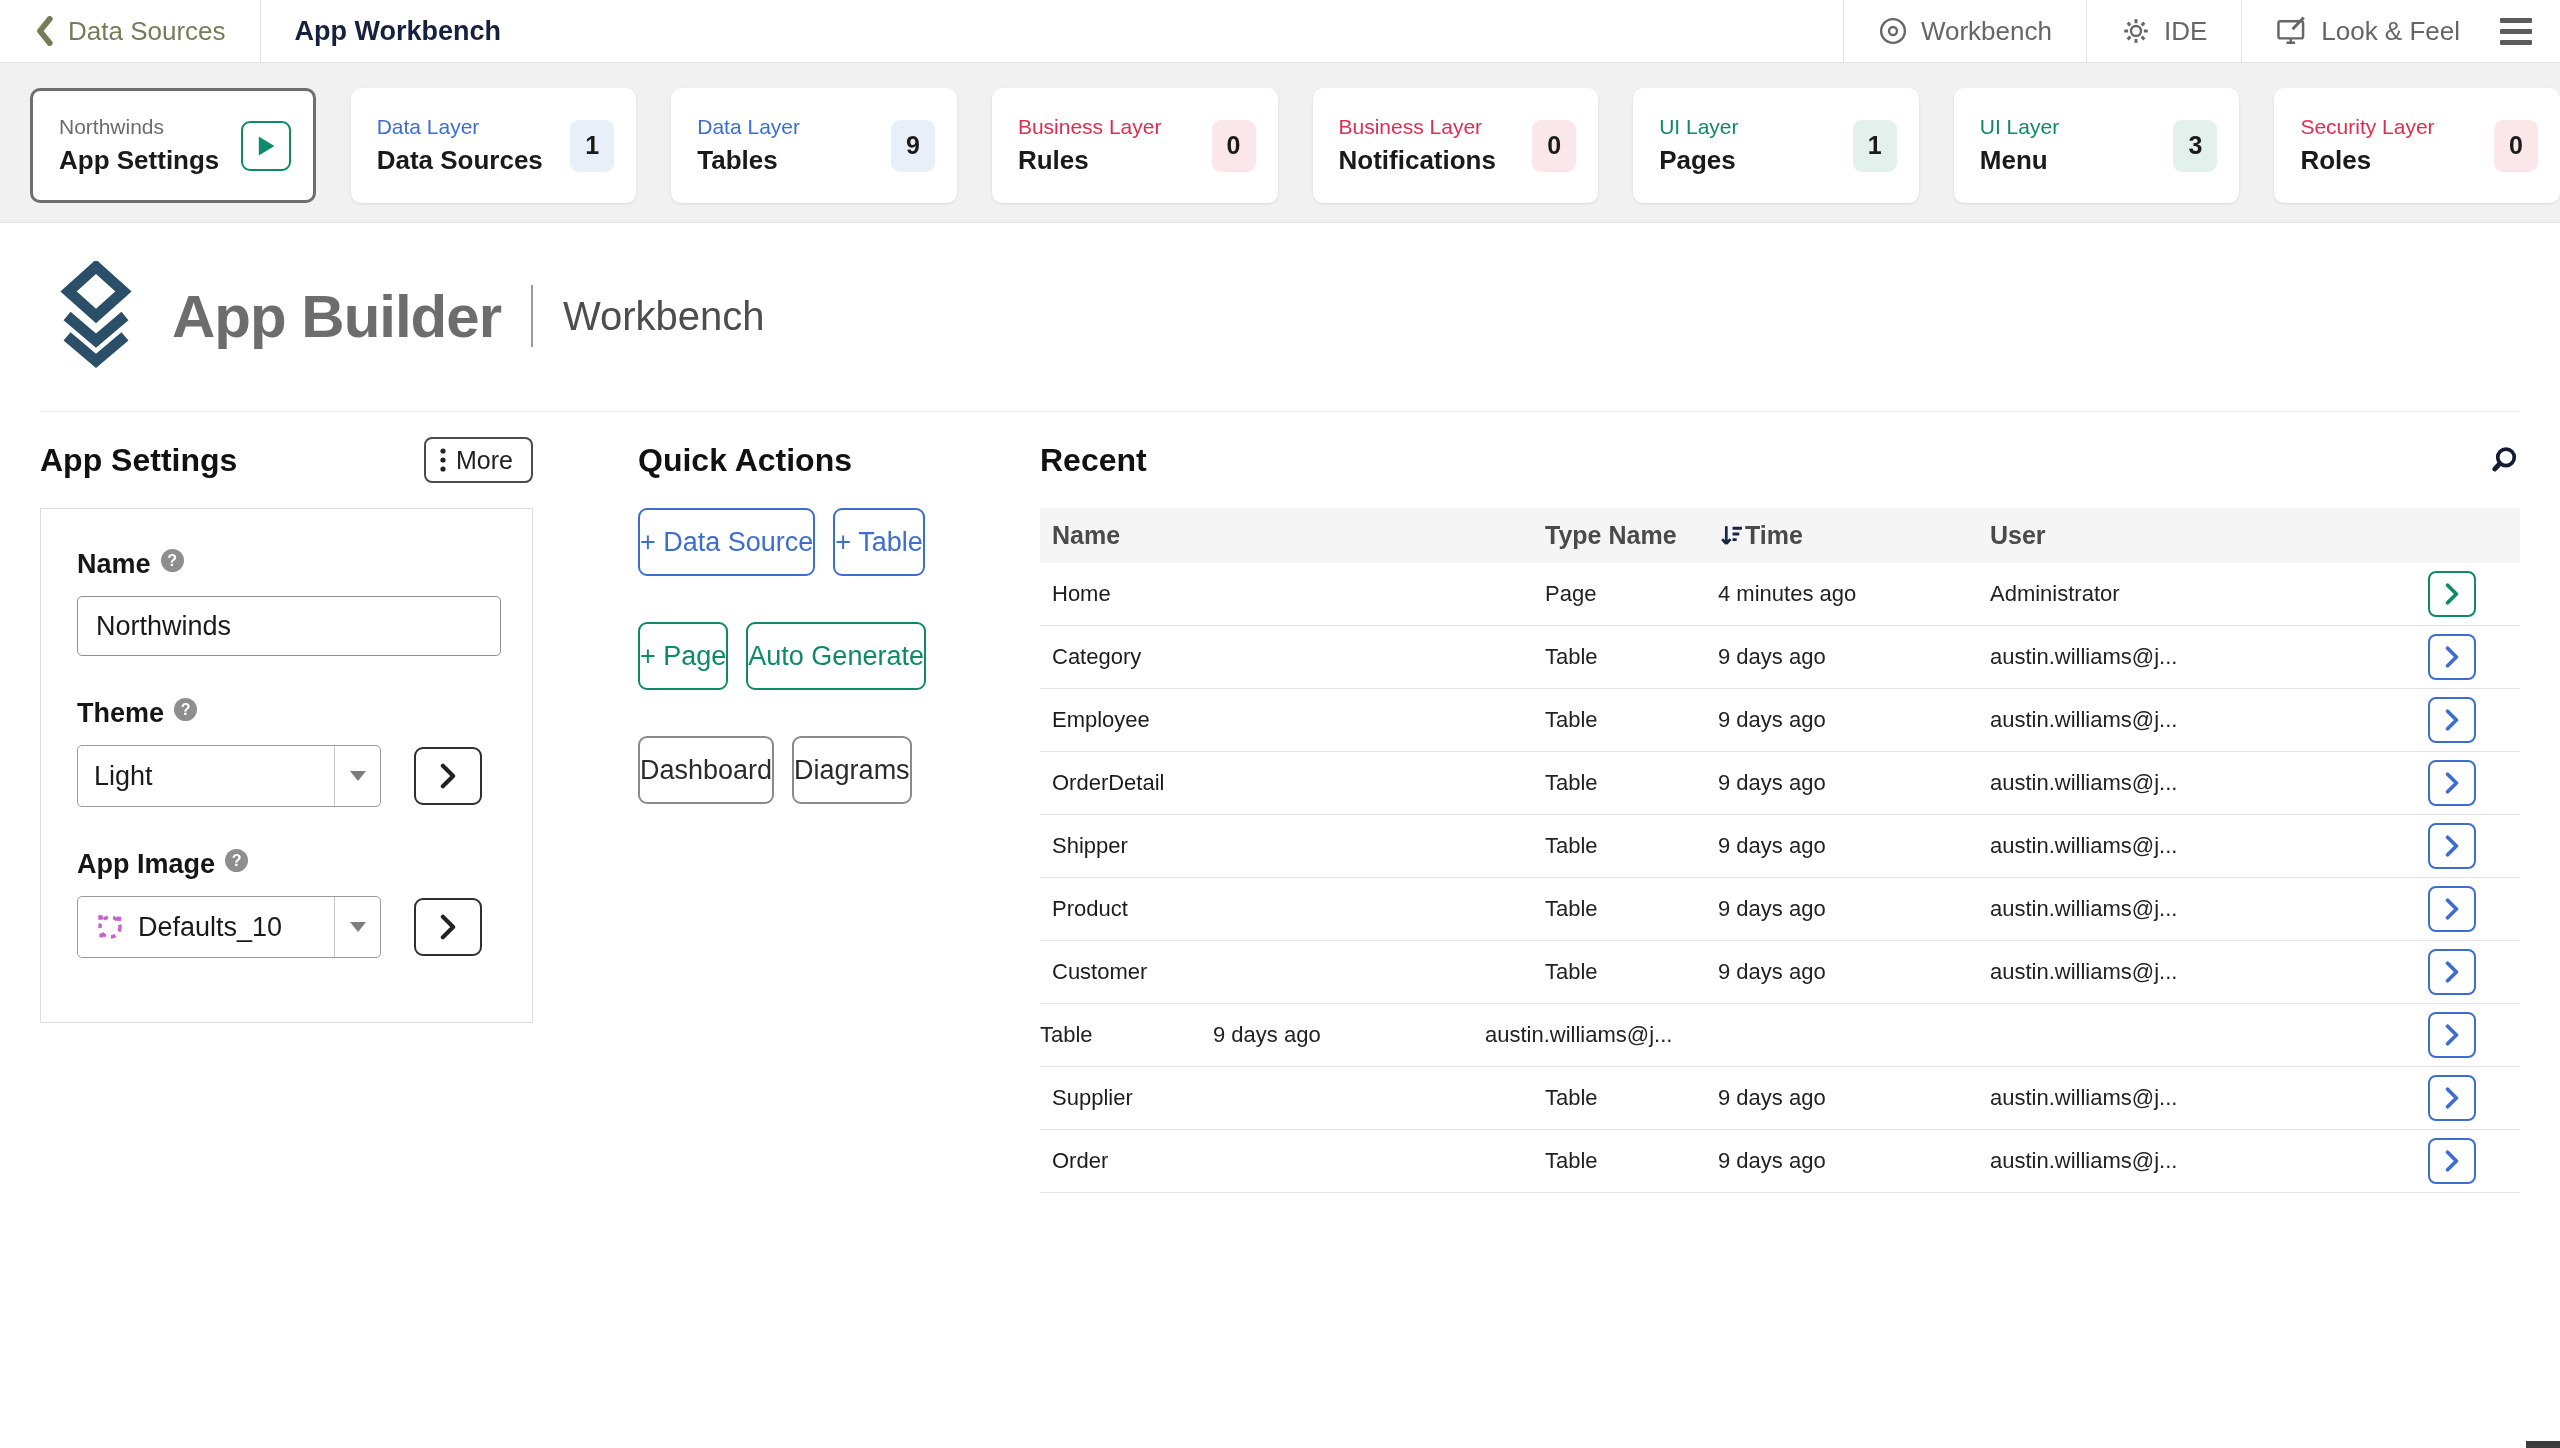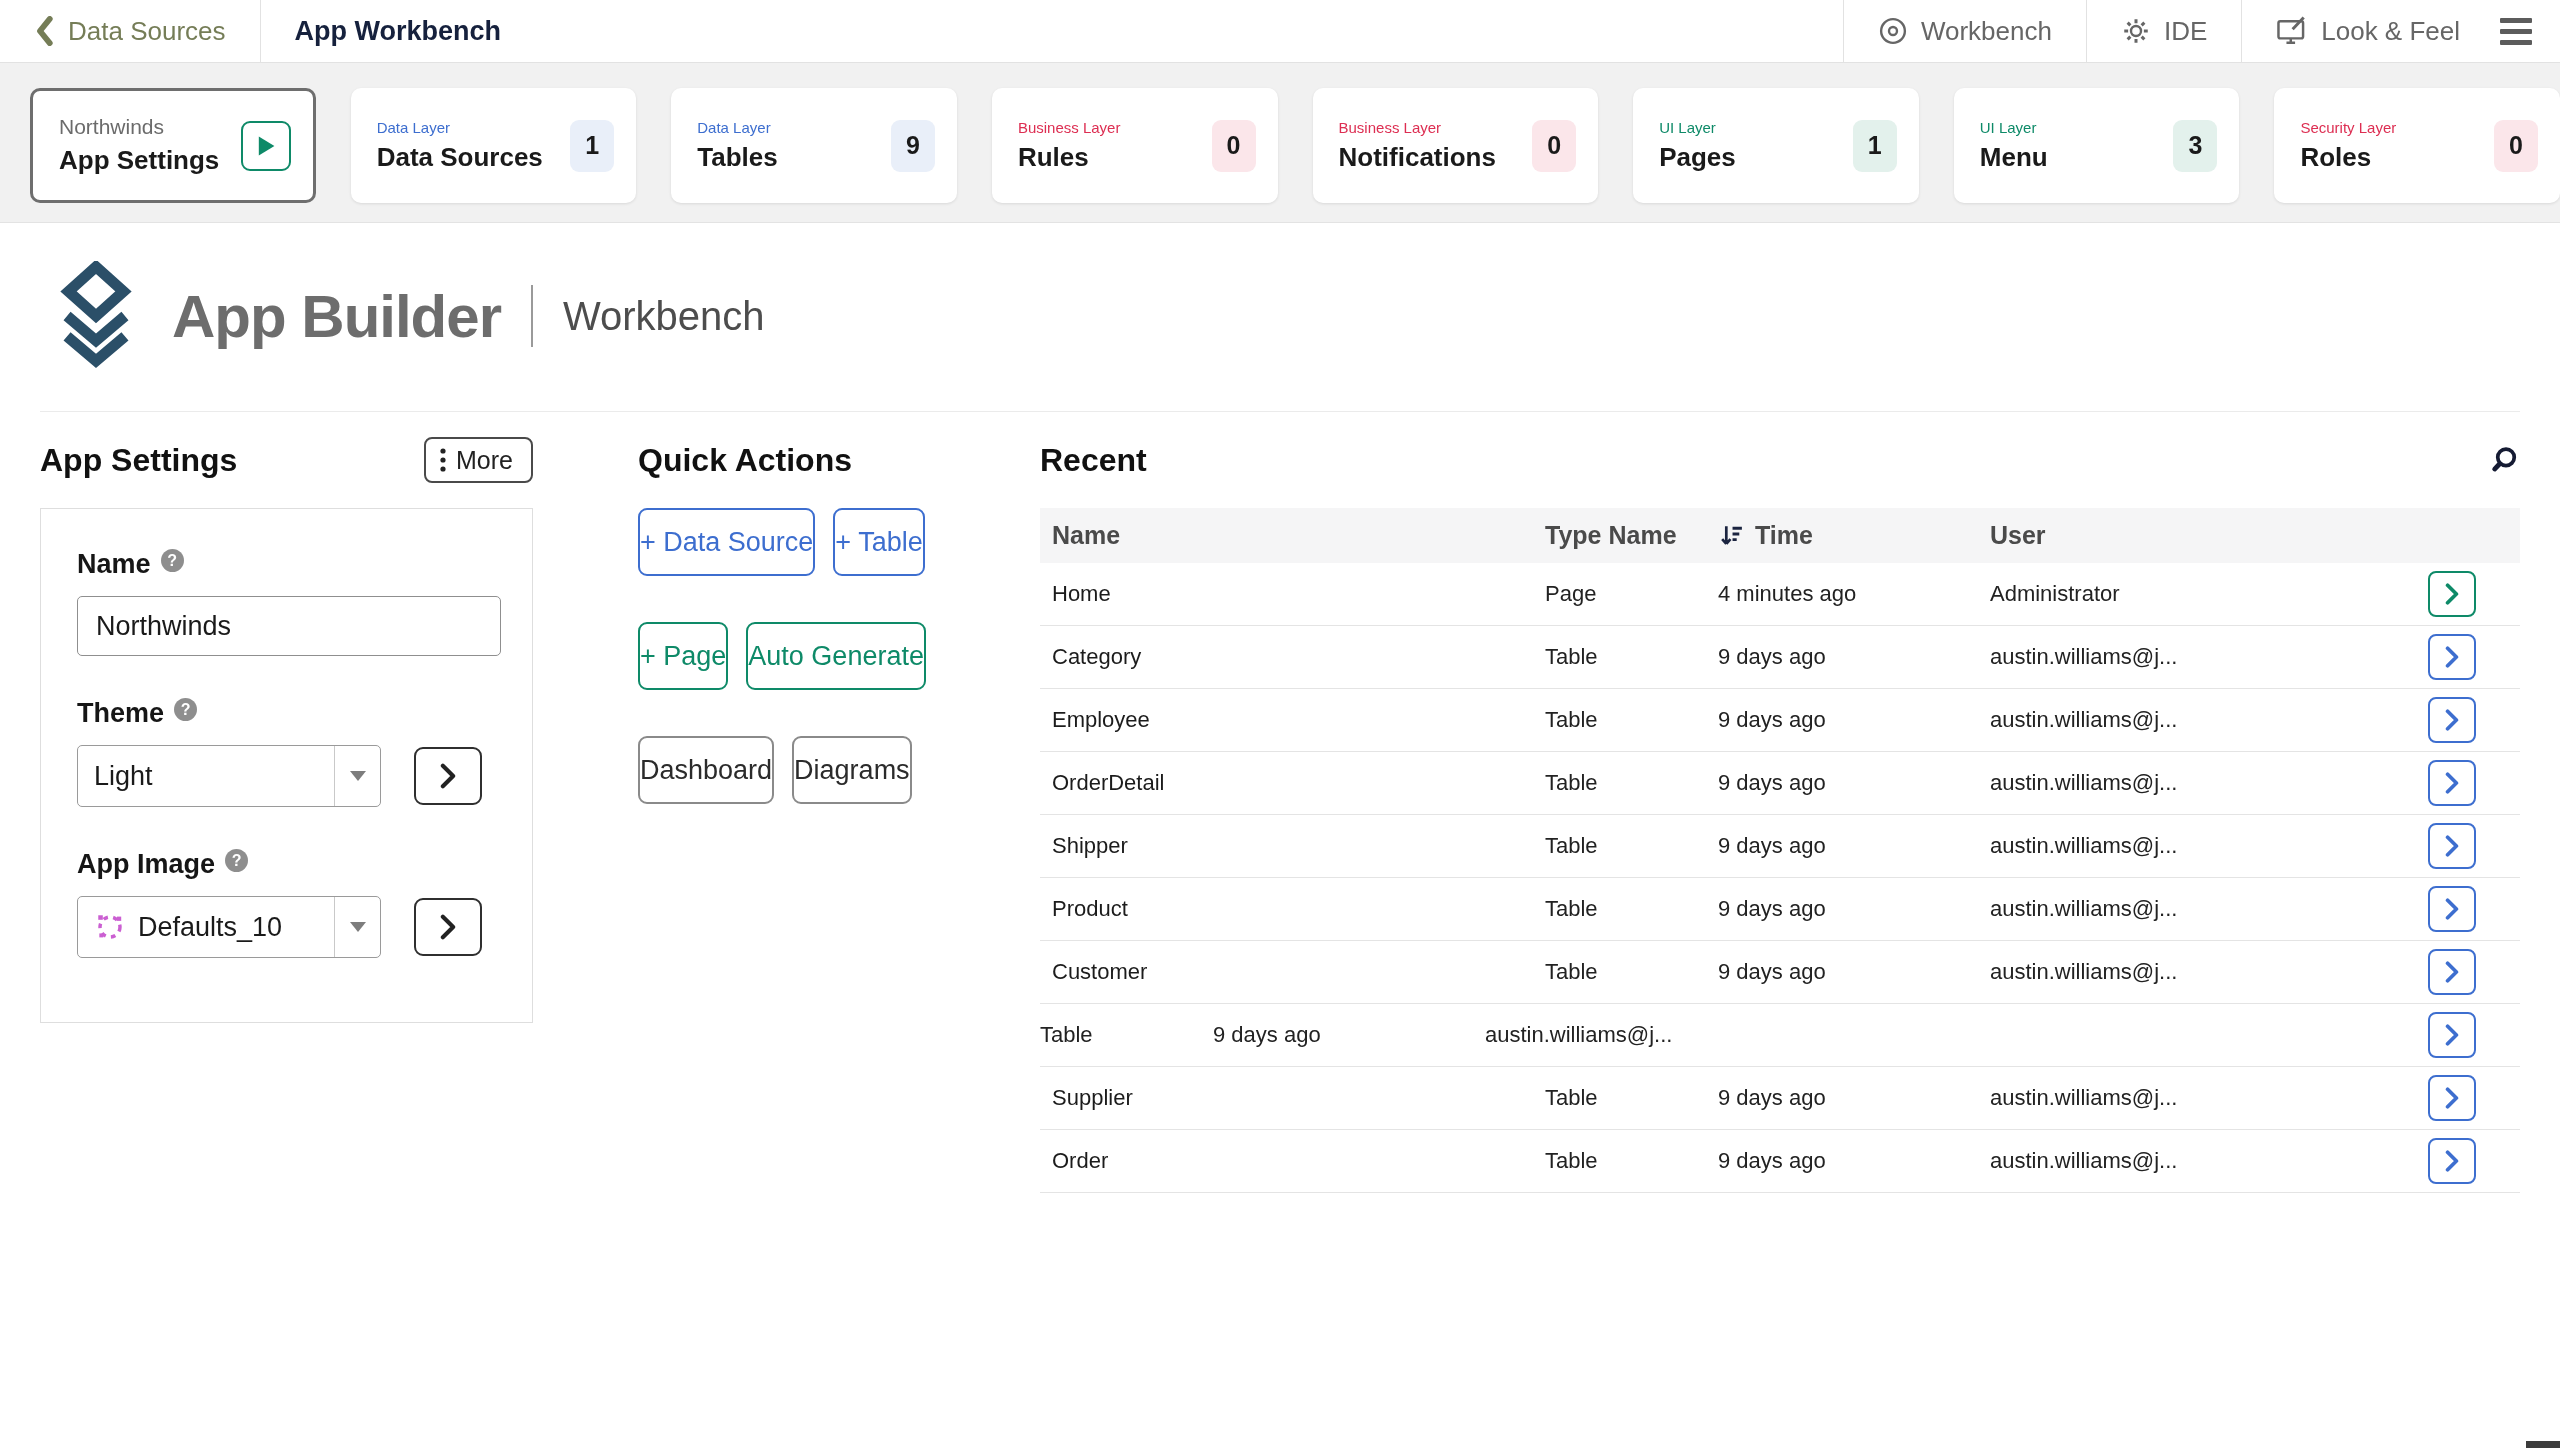--- a/index.html
+++ b/index.html
@@ -28,21 +28,21 @@
   .burger{display:flex;flex-direction:column;gap:6px;margin-left:40px;cursor:pointer;}
   .burger span{width:32px;height:5px;background:#5c5c5c;border-radius:1px;}
 
   
   .strip{background:#f1f1f1;border-bottom:1px solid #e3e3e3;padding:25px 0 19px 30px;
     display:flex;gap:35px;}
   .card{width:286px;height:115px;background:#fff;border-radius:10px;
     box-shadow:0 1px 3px rgba(0,0,0,.10);padding:0 22px 0 26px;
     display:flex;align-items:center;justify-content:space-between;cursor:pointer;}
   .card-txt{display:flex;flex-direction:column;gap:6px;}
-  .card-layer{font-size:15px;}
+  .card-layer{font-size:21px;}
   .card-name{font-size:26px;font-weight:700;color:#1a1a1a;}
   .card-badge{min-width:44px;height:52px;border-radius:9px;display:flex;align-items:center;
     justify-content:center;font-size:25px;font-weight:700;color:#1a1a1a;padding:0 10px;}
   .card[data-accent="blue"] .card-layer{color:var(--blue);}
   .card[data-accent="blue"] .card-badge{background:var(--blue-bg);}
   .card[data-accent="red"] .card-layer{color:var(--red);}
   .card[data-accent="red"] .card-badge{background:var(--red-bg);}
   .card[data-accent="teal"] .card-layer{color:var(--teal);}
   .card[data-accent="teal"] .card-badge{background:var(--teal-bg);}
   .card.selected{border:3px solid #6e6e6e;box-shadow:none;}
@@ -99,21 +99,21 @@
   
   .col-recent{flex:1;margin-left:110px;}
   .search-btn{cursor:pointer;}
   .table{margin-top:22px;width:100%;}
   .trow{display:flex;align-items:center;height:63px;border-bottom:1px solid var(--line);
     font-size:22px;color:#222;}
   .thead{height:55px;background:#f5f5f6;border-bottom:none;font-size:25px;font-weight:700;color:#4a4a4a;}
   .c-name{width:505px;padding-left:12px;flex:none;color:#1c1c1c;}
   .thead .c-name{color:#4a4a4a;}
   .c-type{width:173px;flex:none;}
-  .c-time{width:272px;flex:none;display:flex;align-items:center;gap:10px;text-align:right;}
+  .c-time{width:272px;flex:none;display:flex;align-items:center;text-align:right;}
   .c-user{flex:1;}
   .c-act{width:92px;flex:none;display:flex;justify-content:flex-start;}
   .row-btn{width:48px;height:46px;border-radius:8px;background:#fff;display:flex;
     align-items:center;justify-content:center;cursor:pointer;}
   .row-btn[data-accent="teal"]{border:2px solid var(--teal);color:var(--teal);}
   .row-btn[data-accent="blue"]{border:2px solid var(--blue);color:var(--blue);}
 
   .hscroll{position:fixed;right:0;bottom:0;width:34px;height:7px;background:#3c3c3c;}
 </style>
 </head>

